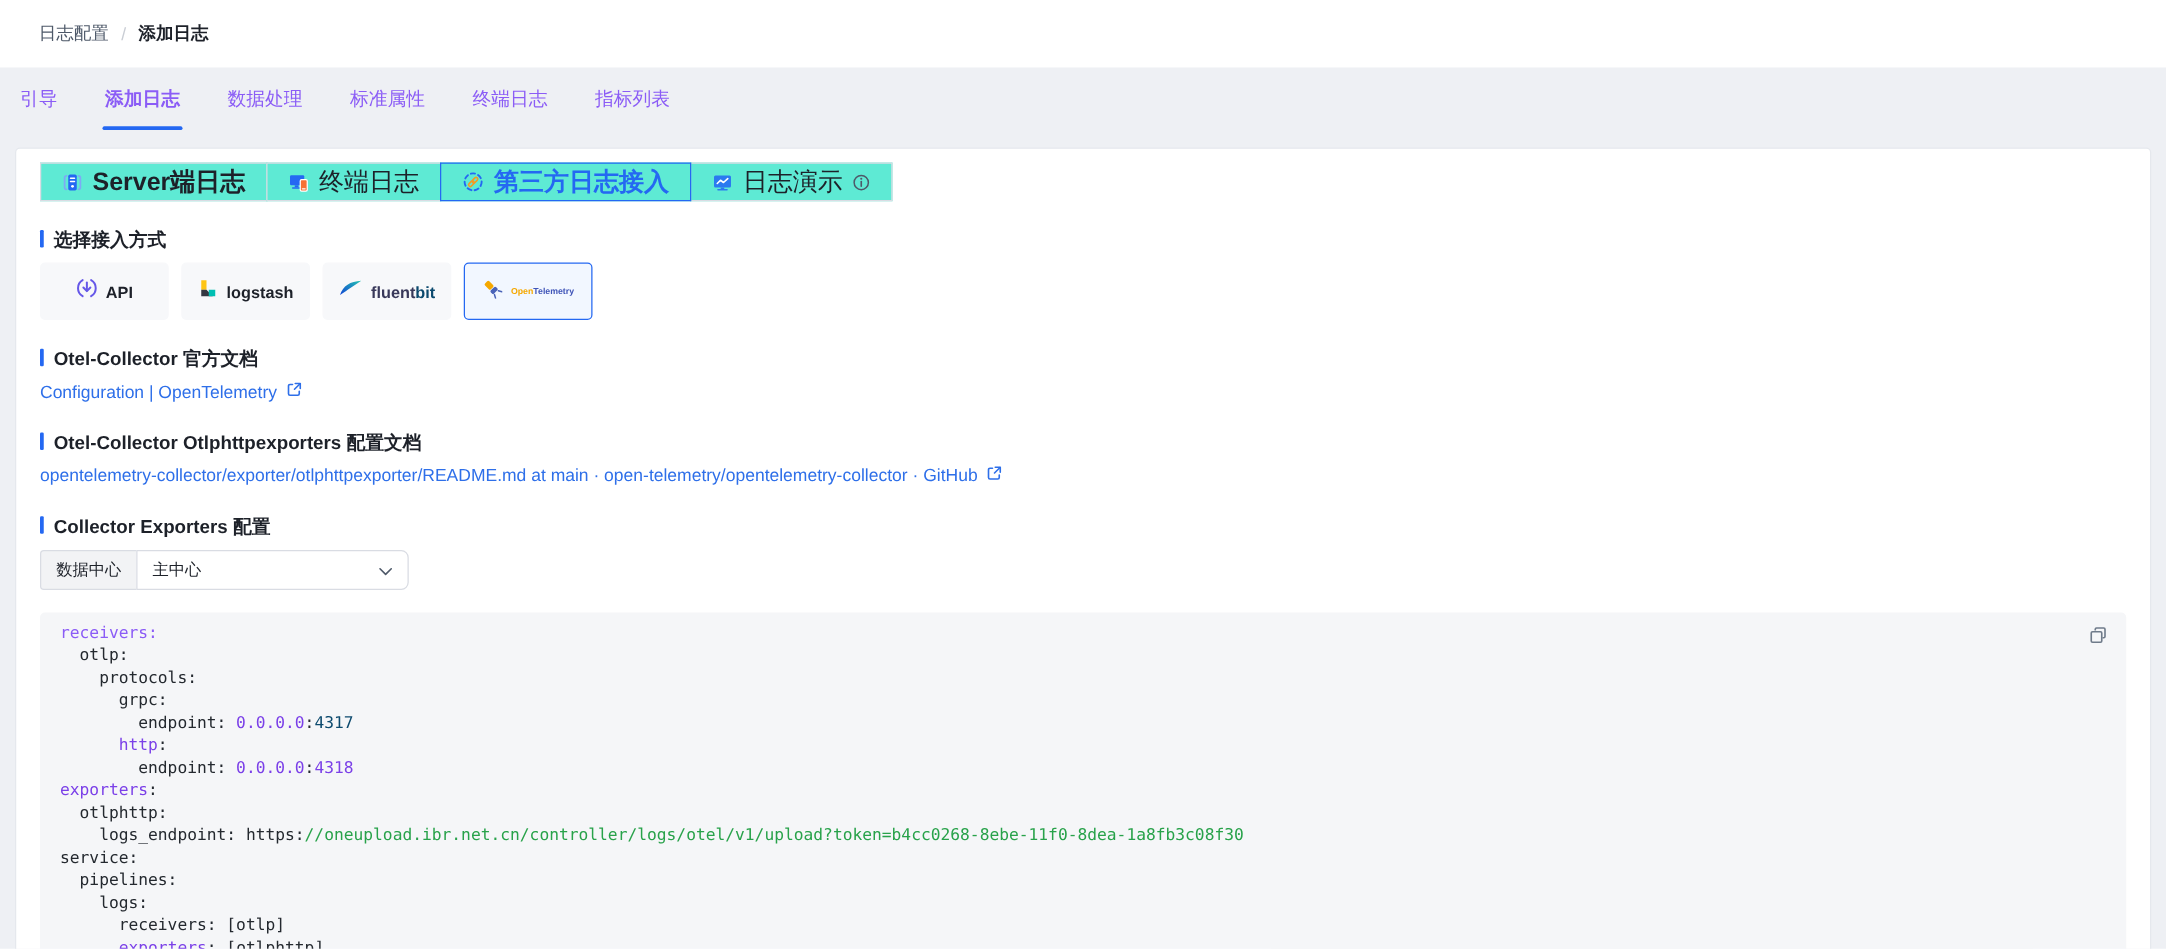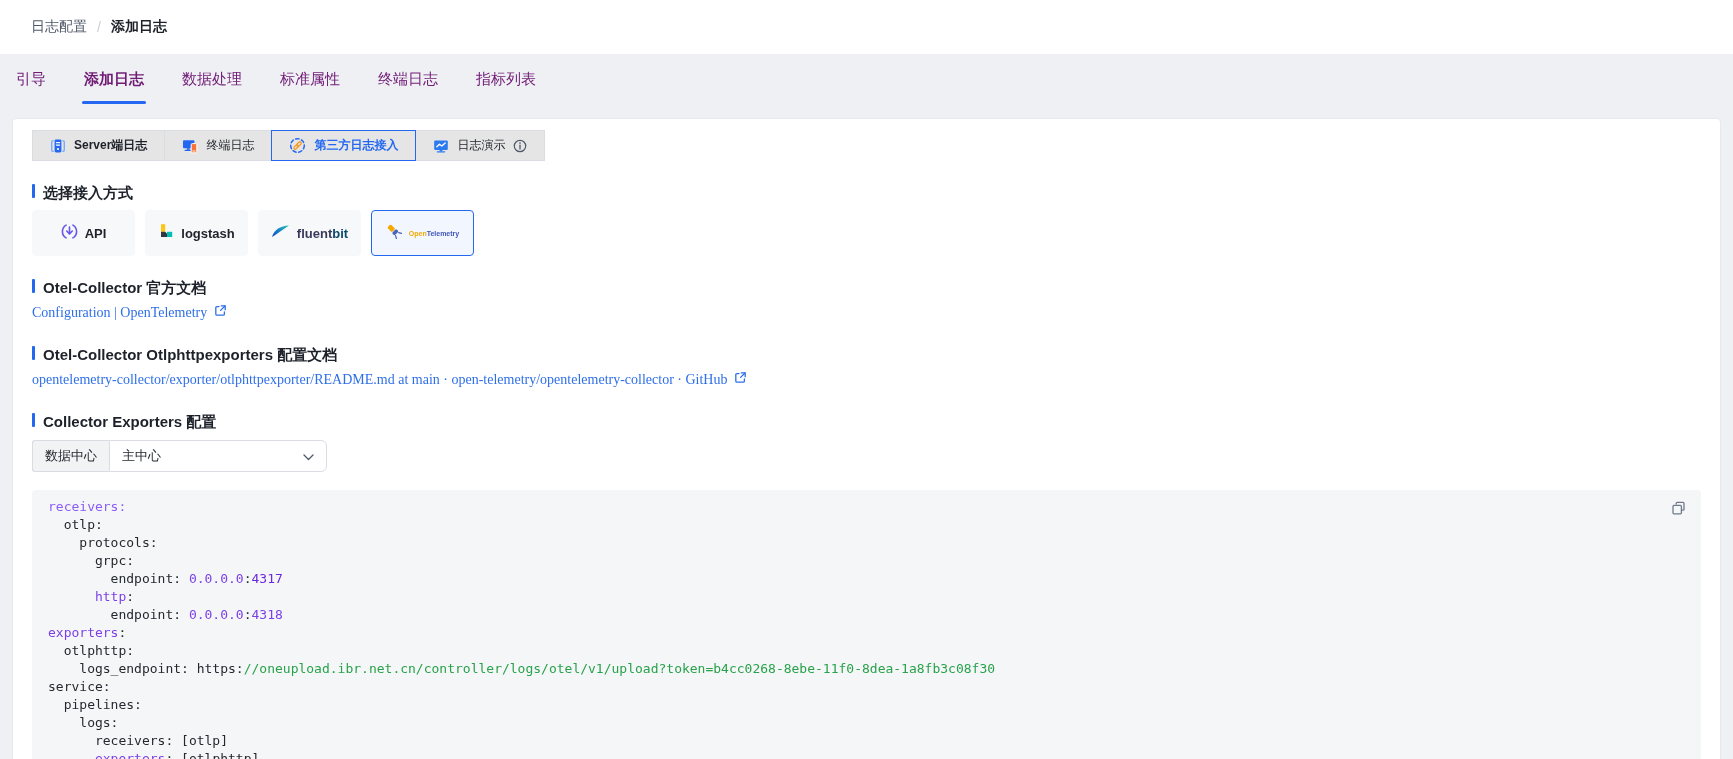--- a/index.html
+++ b/index.html
@@ -10,48 +10,48 @@
     color:#1d2129;
   }
   
   .breadcrumb{height:54px;display:flex;align-items:center;padding:0 31px;font-size:14px;background:#fff;}
   .breadcrumb .parent{color:#4e5969;cursor:pointer;}
   .breadcrumb .sep{color:#c9cdd4;margin:0 10px;}
   .breadcrumb .current{color:#1d2129;font-weight:700;}
   
   .band{background:#eef0f4;height:709px;overflow:hidden;}
   .tabbar{display:flex;gap:34px;padding:0 14px;height:50px;align-items:center;}
-  .tab{font-size:15px;color:#701a75;position:relative;height:100%;display:flex;align-items:center;cursor:pointer;padding:0 2px;}
+  .tab{font-size:15px;color:#8b5cf6;position:relative;height:100%;display:flex;align-items:center;cursor:pointer;padding:0 2px;}
   .tab.is-active{font-weight:700;}
   .tab.is-active::after{content:"";position:absolute;left:0;right:0;bottom:0;height:3px;background:#2468f2;border-radius:2px;}
   
   .card{margin:14px 12px 0 12px;background:#fff;border:1px solid #e5e8ed;border-radius:4px;padding:11px 19px 0 19px;height:700px;box-sizing:border-box;}
   
   .btn-group{display:inline-flex;}
-  .group-btn{height:31px;padding:0 17px;background:#e5e5e5;border:1px solid #d9dce3;display:flex;align-items:center;gap:8px;font-size:12px;color:#1d2129;cursor:pointer;position:relative;box-sizing:border-box;}
+  .group-btn{height:31px;padding:0 17px;background:#5eead4;border:1px solid #d9dce3;display:flex;align-items:center;gap:8px;font-size:20px;color:#1d2129;cursor:pointer;position:relative;box-sizing:border-box;}
   .group-btn + .group-btn{margin-left:-1px;}
   .group-btn.emph{font-weight:700;}
   .group-btn.is-active{border-color:#2468f2;color:#2468f2;font-weight:700;z-index:2;}
   .group-btn .icon{display:flex;align-items:center;}
   
   .section-title{margin-top:23px;display:flex;align-items:flex-start;gap:8px;font-weight:700;font-size:15px;color:#1d2129;line-height:17px;}
   .section-title .bar{width:3px;height:14px;background:#2468f2;border-radius:1px;flex:none;}
   
   .method-row{display:flex;gap:10px;margin-top:9px;}
   .mcard{width:103px;height:46px;border-radius:4px;background:#f7f8fa;border:1px solid #f7f8fa;display:flex;align-items:center;justify-content:center;gap:7px;cursor:pointer;box-sizing:border-box;}
   .mcard.is-active{background:#f2f7ff;border-color:#2468f2;}
   .mcard .mlabel{font-size:13px;font-weight:700;color:#1d2129;}
   .fluent-label{font-size:13px;font-weight:700;}
   .fluent-label .p1{color:#39395a;}
   .fluent-label .p2{color:#0c4a6e;margin-top:36px;}
   .otel-label{font-size:7px;font-weight:700;letter-spacing:0;}
   .otel-label .p1{color:#f5a800;}
   .otel-label .p2{color:#4055b8;}
   
-  .doc-link{display:inline-flex;align-items:center;gap:7px;font-size:14px;color:#2e6fe9;margin-top:7px;cursor:pointer;line-height:20px;font-family:Liberation Serif, serif;}
+  .doc-link{display:inline-flex;align-items:center;gap:7px;font-size:14px;color:#2e6fe9;margin-top:7px;cursor:pointer;line-height:20px;}
   .doc-link svg{margin-top:1px;}
   
   .select-row{display:flex;margin-top:10px;align-items:flex-start;}
   .addon{background:#f2f3f5;border:1px solid #d9dce3;border-right:none;display:flex;align-items:center;padding:0 12px;font-size:13px;color:#1d2129;border-radius:3px 0 0 3px;height:32px;box-sizing:border-box;}
   .select{width:218px;height:32px;border:1px solid #d9dce3;background:#fff;display:flex;align-items:center;justify-content:space-between;padding:0 12px;font-size:13px;color:#1d2129;border-radius:0 6px 6px 0;box-sizing:border-box;cursor:pointer;}
   
   .code-block{margin-top:18px;background:#f5f6f8;border-radius:4px;padding:8px 16px 6px 16px;position:relative;font-family:"DejaVu Sans Mono","Liberation Mono",monospace;font-size:13px;line-height:18px;color:#24292f;}
   .code-line{white-space:pre;}
   .copy-btn{position:absolute;top:10px;right:14px;cursor:pointer;display:flex;}
 </style>
@@ -247,21 +247,21 @@
       </div>
     </div>
 
     
     <div class="code-block">
       <div id="code-lines">
           <div class="code-line"><span style="color: #8b5cf6;">receivers:</span></div>
           <div class="code-line"><span style="color: rgb(36, 41, 47);">  otlp:</span></div>
           <div class="code-line"><span style="color: rgb(36, 41, 47);">    protocols:</span></div>
           <div class="code-line"><span style="color: rgb(36, 41, 47);">      grpc:</span></div>
-          <div class="code-line"><span style="color: rgb(36, 41, 47);">        endpoint: </span><span style="color: rgb(123, 64, 232);">0.0.0.0</span><span style="color: rgb(36, 41, 47);">:</span><span style="color: #6d28d9;">4317</span></div>
+          <div class="code-line"><span style="color: rgb(36, 41, 47);">        endpoint: </span><span style="color: rgb(123, 64, 232);">0.0.0.0</span><span style="color: rgb(36, 41, 47);">:</span><span style="color: #0c4a6e;">4317</span></div>
           <div class="code-line"><span style="color: rgb(36, 41, 47);">      </span><span style="color: rgb(123, 64, 232);">http</span><span style="color: rgb(36, 41, 47);">:</span></div>
           <div class="code-line"><span style="color: rgb(36, 41, 47);">        endpoint: </span><span style="color: rgb(123, 64, 232);">0.0.0.0</span><span style="color: rgb(36, 41, 47);">:</span><span style="color: rgb(123, 64, 232);">4318</span></div>
           <div class="code-line"><span style="color: rgb(123, 64, 232);">exporters</span><span style="color: rgb(36, 41, 47);">:</span></div>
           <div class="code-line"><span style="color: rgb(36, 41, 47);">  otlphttp:</span></div>
           <div class="code-line"><span style="color: rgb(36, 41, 47);">    logs_endpoint: https:</span><span style="color: rgb(40, 162, 74);">//oneupload.ibr.net.cn/controller/logs/otel/v1/upload?token=b4cc0268-8ebe-11f0-8dea-1a8fb3c08f30</span></div>
           <div class="code-line"><span style="color: rgb(36, 41, 47);">service:</span></div>
           <div class="code-line"><span style="color: rgb(36, 41, 47);">  pipelines:</span></div>
           <div class="code-line"><span style="color: rgb(36, 41, 47);">    logs:</span></div>
           <div class="code-line"><span style="color: rgb(36, 41, 47);">      receivers: [otlp]</span></div>
           <div class="code-line"><span style="color: rgb(36, 41, 47);">      </span><span style="color: rgb(123, 64, 232);">exporters</span><span style="color: rgb(36, 41, 47);">: [otlphttp]</span></div>

